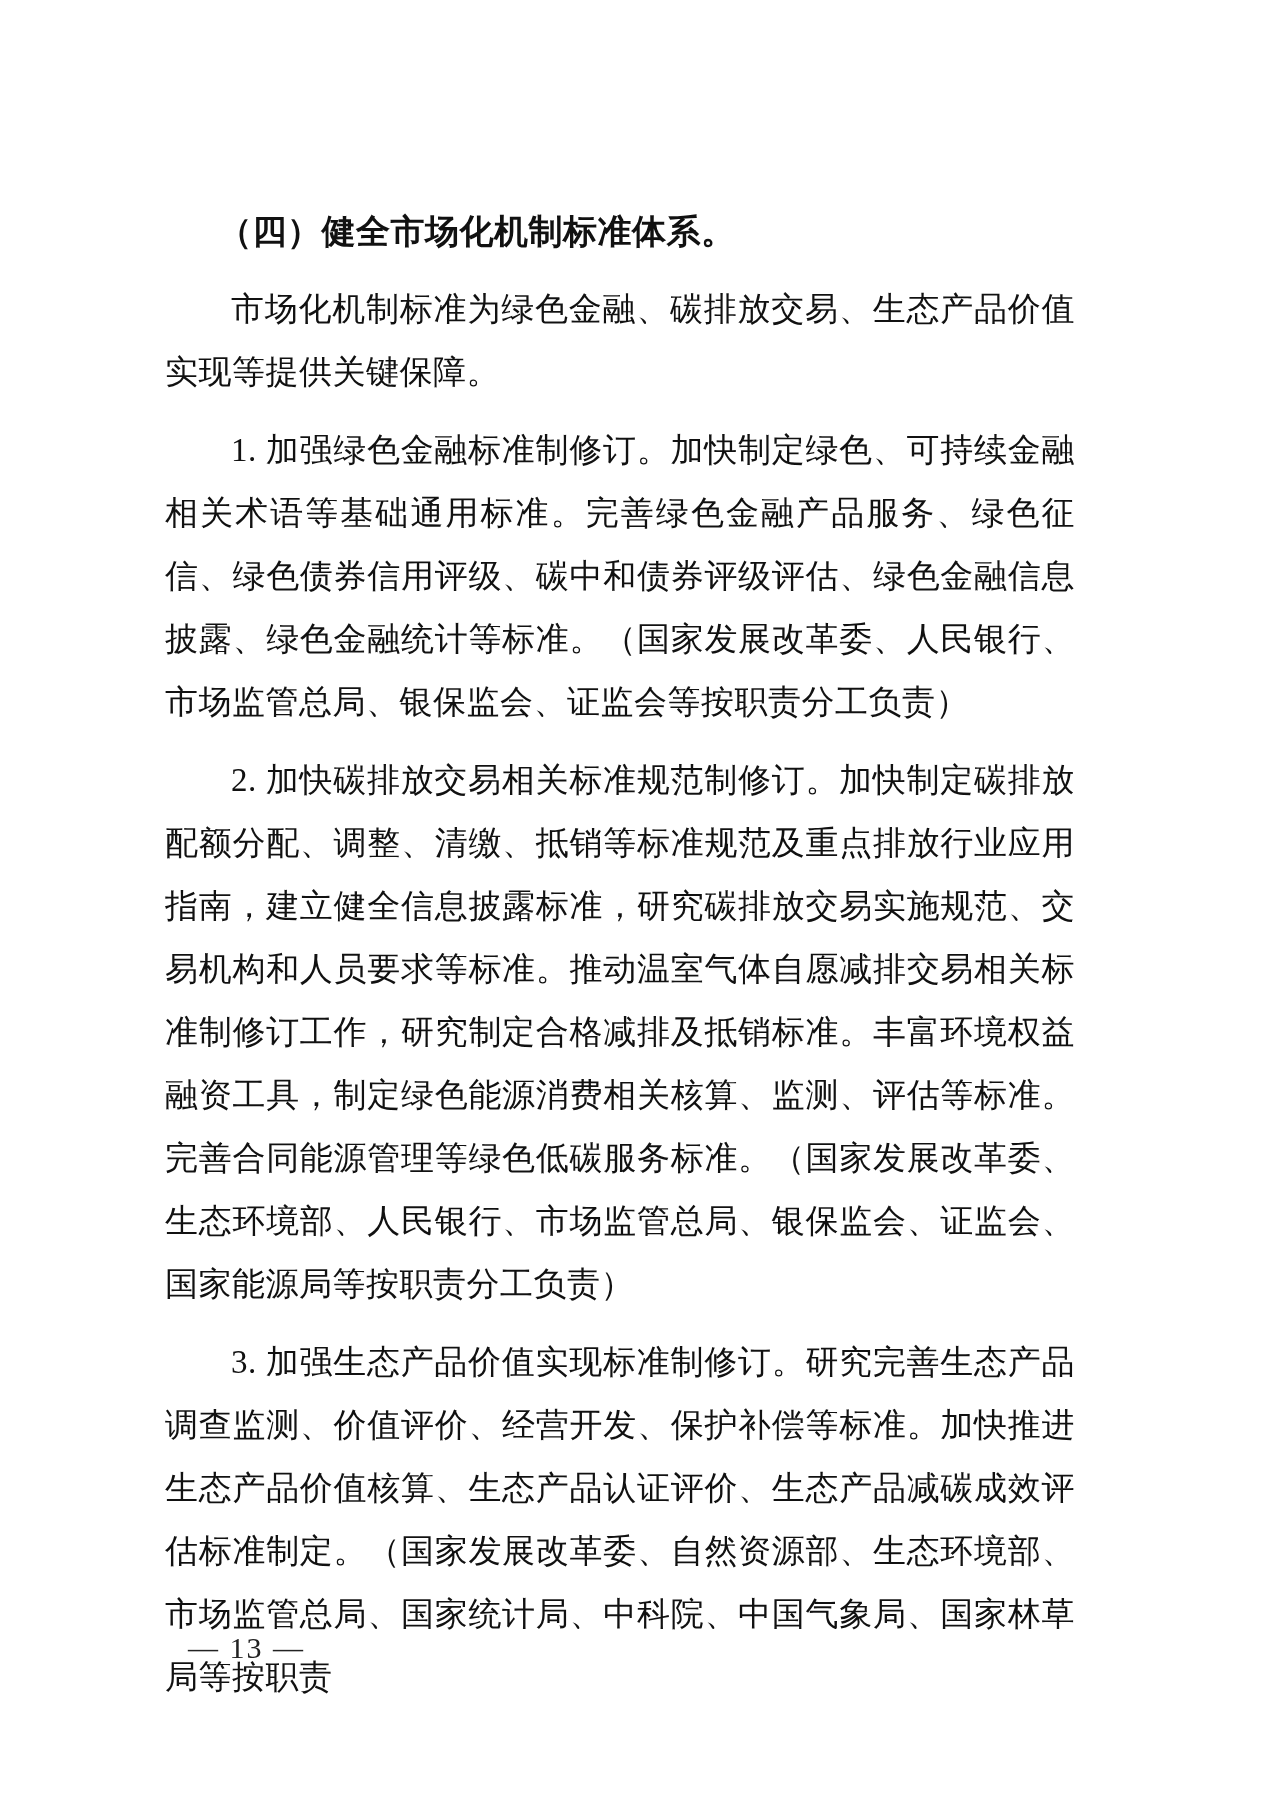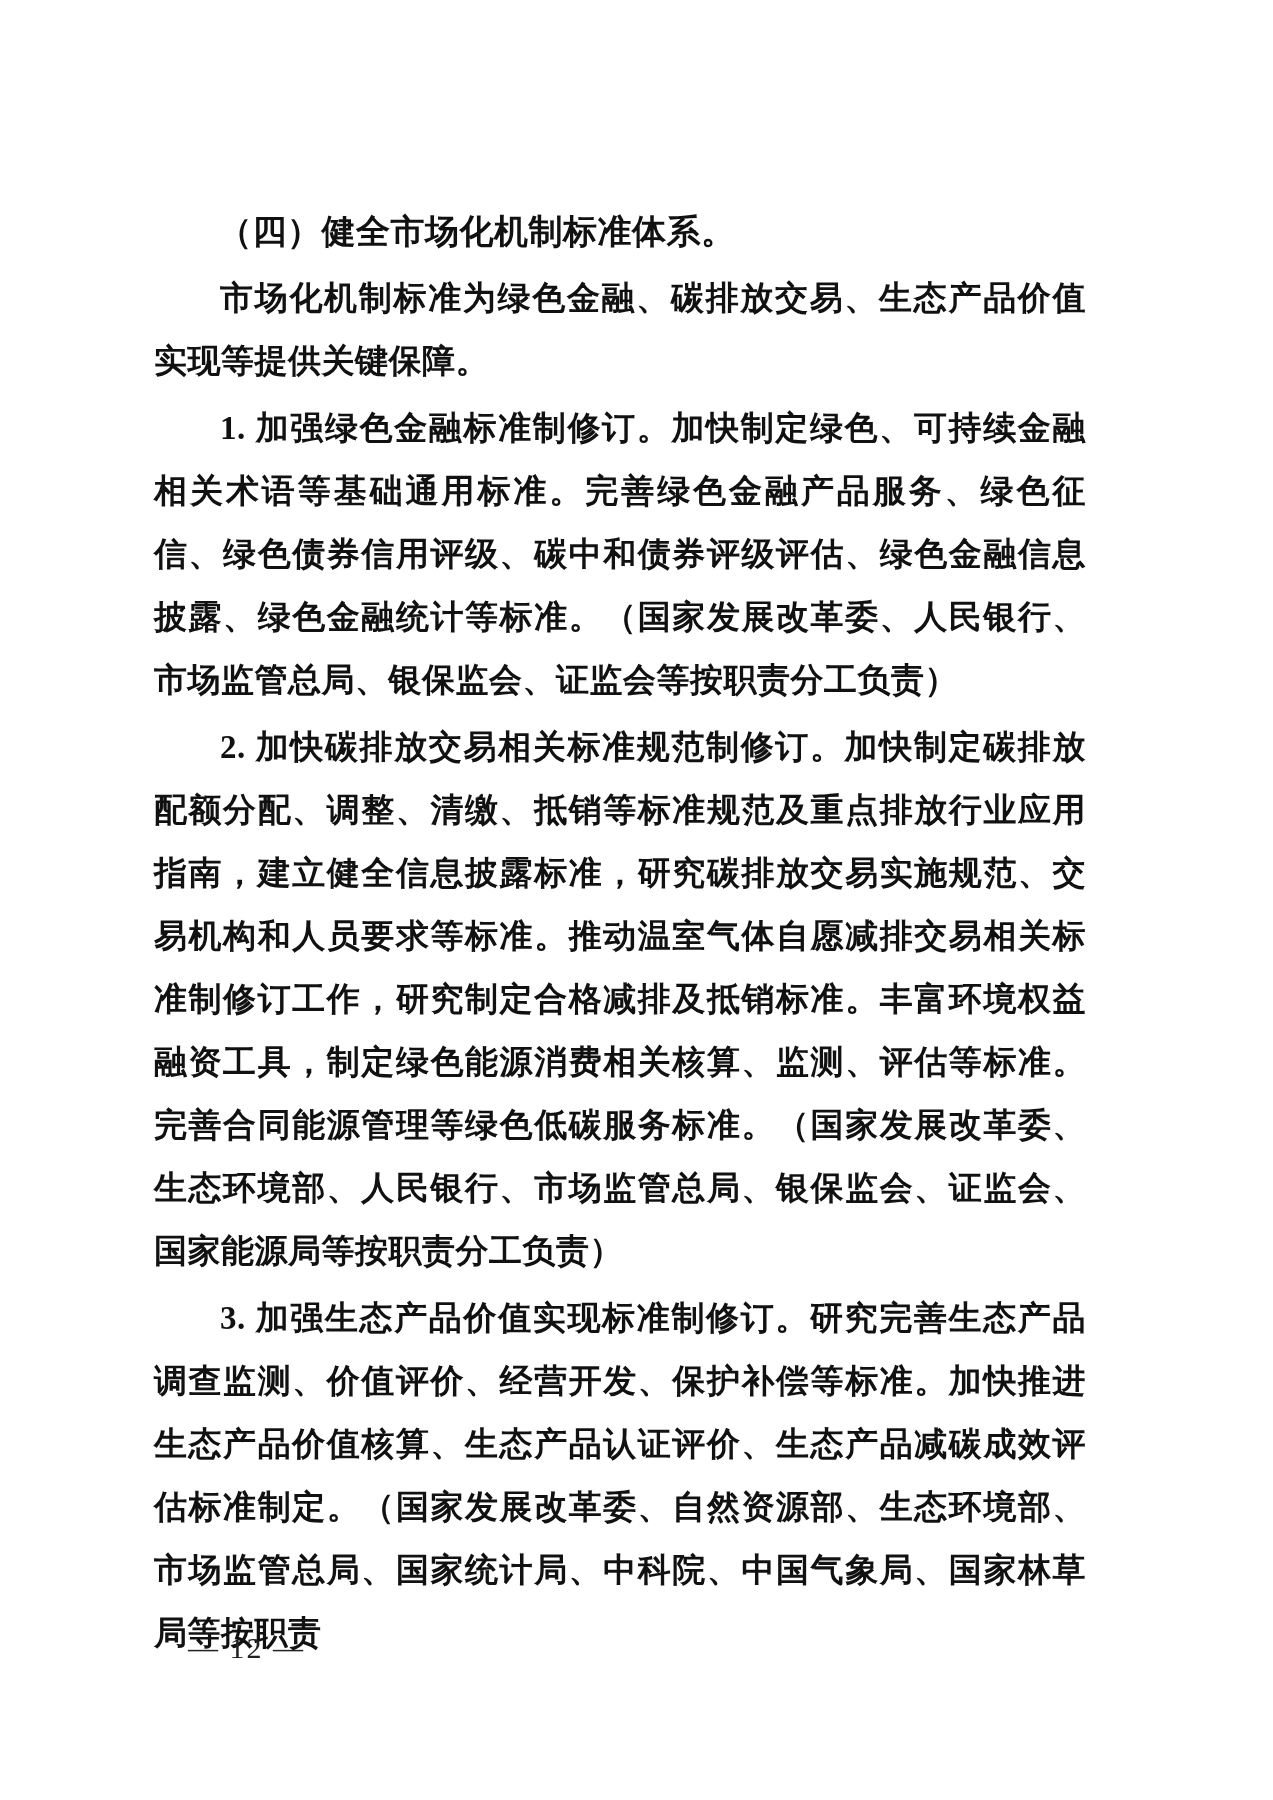--- a/index.html
+++ b/index.html
@@ -31,23 +31,22 @@
   }
   .doc-heading {
     margin: 0;
     font-size: 34px;
     font-weight: bold;
     line-height: 63px;
     text-indent: 2em;
     text-align: left;
   }
   .doc-para {
-    margin: 4px;
+    margin: 15px;
     text-indent: 2em;
-    font-weight: bold;
   }
   .page-footer {
     position: absolute;
     left: 188px;
     top: 1628px;
     font-size: 30px;
     line-height: 40px;
     color: #222222;
     letter-spacing: 2px;
     white-space: pre;
@@ -57,14 +56,14 @@
 <body>
 
 <div class="page">
   <div class="doc-body">
     <h2 class="doc-heading">（四）健全市场化机制标准体系。</h2>
     <p class="doc-para">市场化机制标准为绿色金融、碳排放交易、生态产品价值实现等提供关键保障。</p>
     <p class="doc-para">1. 加强绿色金融标准制修订。加快制定绿色、可持续金融相关术语等基础通用标准。完善绿色金融产品服务、绿色征信、绿色债券信用评级、碳中和债券评级评估、绿色金融信息披露、绿色金融统计等标准。（国家发展改革委、人民银行、市场监管总局、银保监会、证监会等按职责分工负责）</p>
     <p class="doc-para">2. 加快碳排放交易相关标准规范制修订。加快制定碳排放配额分配、调整、清缴、抵销等标准规范及重点排放行业应用指南，建立健全信息披露标准，研究碳排放交易实施规范、交易机构和人员要求等标准。推动温室气体自愿减排交易相关标准制修订工作，研究制定合格减排及抵销标准。丰富环境权益融资工具，制定绿色能源消费相关核算、监测、评估等标准。完善合同能源管理等绿色低碳服务标准。（国家发展改革委、生态环境部、人民银行、市场监管总局、银保监会、证监会、国家能源局等按职责分工负责）</p>
     <p class="doc-para">3. 加强生态产品价值实现标准制修订。研究完善生态产品调查监测、价值评价、经营开发、保护补偿等标准。加快推进生态产品价值核算、生态产品认证评价、生态产品减碳成效评估标准制定。（国家发展改革委、自然资源部、生态环境部、市场监管总局、国家统计局、中科院、中国气象局、国家林草局等按职责</p>
   </div>
-  <div class="page-footer">— 12 —</div>
+  <div class="page-footer">— 13 —</div>
 </div>
 
 </body></html>

